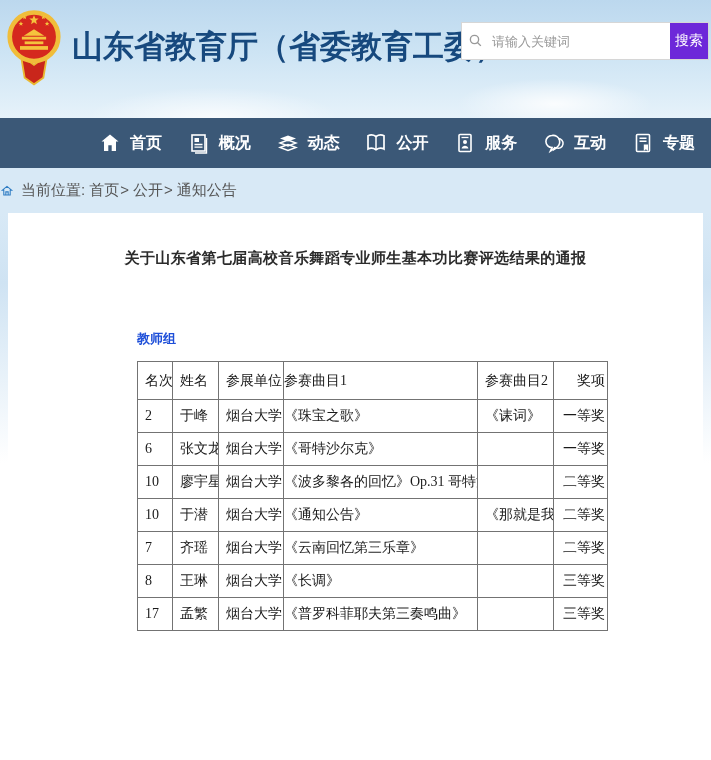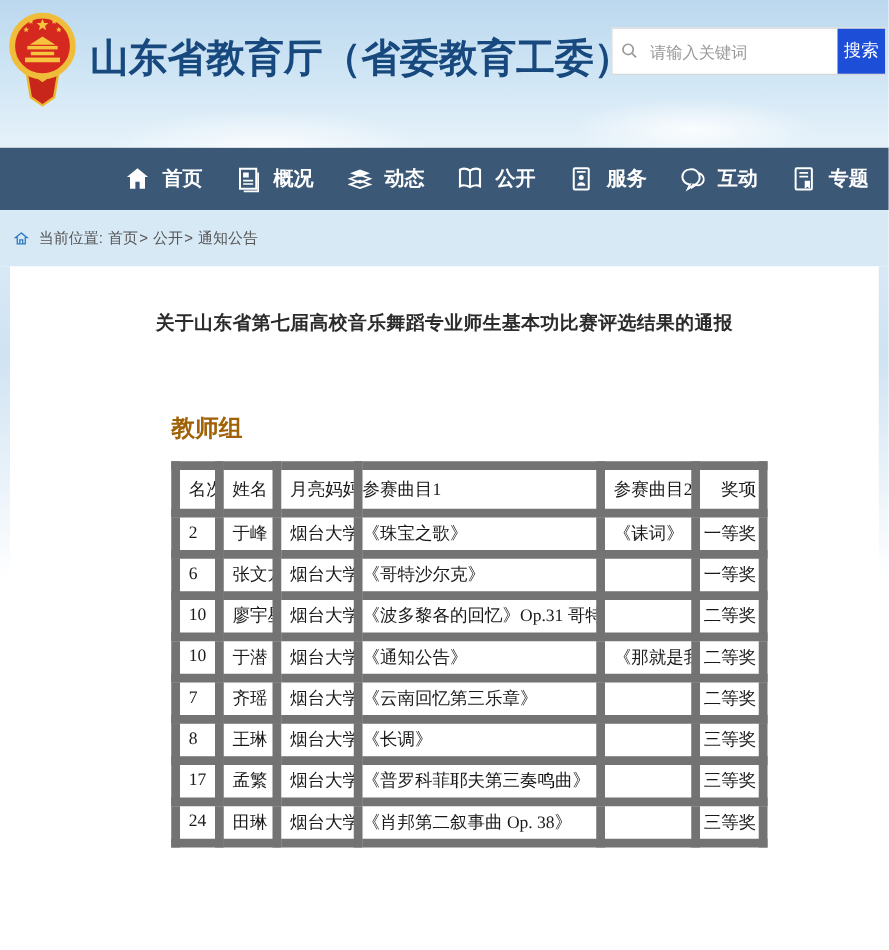--- a/index.html
+++ b/index.html
@@ -7,53 +7,53 @@
 
   
   .header{position:relative;height:118px;
     background:
       radial-gradient(140px 36px at 78% 88%, rgba(255,255,255,.85), rgba(255,255,255,0) 70%),
       radial-gradient(180px 44px at 30% 100%, rgba(255,255,255,.75), rgba(255,255,255,0) 70%),
       linear-gradient(180deg,#bcd8ee 0%,#cde4f4 45%,#e6f2fa 100%);}
   .logo{position:absolute;left:6px;top:5px;width:56px;height:84px}
   .site-title{position:absolute;left:72px;top:26px;font-size:31px;font-weight:900;
     color:#17497e;white-space:nowrap;letter-spacing:0}
-  .search{position:absolute;right:2px;top:22px;width:220px;height:38px;display:flex;
+  .search{position:absolute;right:2px;top:22px;width:248px;height:38px;display:flex;
     background:#fff;border:1px solid #d6d6d6;box-sizing:border-box;align-items:stretch}
   .search-ic{width:28px;display:flex;align-items:center;justify-content:center}
   .search-input{flex:1;border:none;outline:none;font-size:13px;color:#333;background:transparent;min-width:0}
   .search-input::placeholder{color:#999}
-  .search-btn{width:38px;background:#1d4ed8;color:#fff;border:none;font-size:14px;cursor:pointer;padding:0}
+  .search-btn{width:38px;background:#6d28d9;color:#fff;border:none;font-size:14px;cursor:pointer;padding:0}
 
   
   .nav{height:50px;background:#3b5877;display:flex;align-items:center;
     justify-content:space-between;padding:0 16px 0 98px}
   .nav-item{display:flex;align-items:center;gap:8px;cursor:pointer;color:#fff}
   .nav-ic{display:flex;width:24px;height:24px}
   .nav-ic svg{width:24px;height:24px}
   .nav-label{font-size:16px;font-weight:bold}
 
   
   .breadcrumb{height:45px;background:#d8e9f6;display:flex;align-items:center;
-    padding-left:10px;font-size:12px;color:#555}
+    font-size:15px;color:#555}
   .bc-home{display:flex;margin-right:7px}
   .bc-label{margin-right:4px}
   .bc-link{cursor:pointer}
   .bc-sep{margin:0 4px 0 1px}
 
   
   .content{height:445px;background:linear-gradient(180deg,#d8e9f6 0,#cfe3f3 70px,#fff 250px)}
   .content-inner{margin:0 8px;height:100%;background:#fff;box-sizing:border-box;padding-top:36px}
   .article-title{text-align:center;font-size:15px;font-weight:bold;color:#2b2b2b;letter-spacing:.4px}
-  .section-heading{margin:62px 0 13px 129px;font-size:19px;font-weight:bold;color:#a16207}
+  .section-heading{margin:62px 0 13px 129px;font-size:13px;font-weight:bold;color:#1d4ed8}
 
   
   table{border-collapse:collapse;margin-left:129px;table-layout:fixed;width:470px;
     font-family:"Liberation Serif","DejaVu Serif",serif;font-size:14px;color:#1a1a1a}
-  th,td{border:7px solid #737373;font-weight:normal;overflow:hidden;white-space:nowrap;padding:0}
+  th,td{border:1px solid #737373;font-weight:normal;overflow:hidden;white-space:nowrap;padding:0}
   thead tr{height:38px}
   tbody tr{height:33px}
   .c0,.c1,.c2,.c4{text-align:left;padding-left:7px}
   .c3{text-align:left}
   .c5{text-align:right;padding:0 2px}
 </style>
 </head>
 <body>
 
 <div class="header">
@@ -176,21 +176,21 @@
           <col style="width:46px">
           <col style="width:65px">
         <col style="width:194px">
           <col style="width:76px">
           <col style="width:54px">
       </colgroup>
       <thead>
           <tr>
             <th class="c0">名次</th>
             <th class="c1">姓名</th>
-            <th class="c2">月亮妈妈</th>
+            <th class="c2">参展单位</th>
             <th class="c3">参赛曲目1</th>
             <th class="c4">参赛曲目2</th>
             <th class="c5">奖项</th>
           </tr>
         </thead>
       <tbody>
           <tr>
             <td class="c0">2</td>
             <td class="c1">于峰</td>
             <td class="c2">烟台大学</td>
@@ -236,27 +236,19 @@
             <td class="c2">烟台大学</td>
             <td class="c3">《长调》</td>
             <td class="c4"></td>
             <td class="c5">三等奖</td>
           </tr>
           <tr>
             <td class="c0">17</td>
             <td class="c1">孟繁</td>
             <td class="c2">烟台大学</td>
             <td class="c3">《普罗科菲耶夫第三奏鸣曲》</td>
-            <td class="c4"></td>
-            <td class="c5">三等奖</td>
-          </tr>
-          <tr>
-            <td class="c0">24</td>
-            <td class="c1">田琳</td>
-            <td class="c2">烟台大学</td>
-            <td class="c3">《肖邦第二叙事曲 Op. 38》</td>
             <td class="c4"></td>
             <td class="c5">三等奖</td>
           </tr>
         </tbody>
     </table>
   </div>
 </div>
 
 </body></html>

